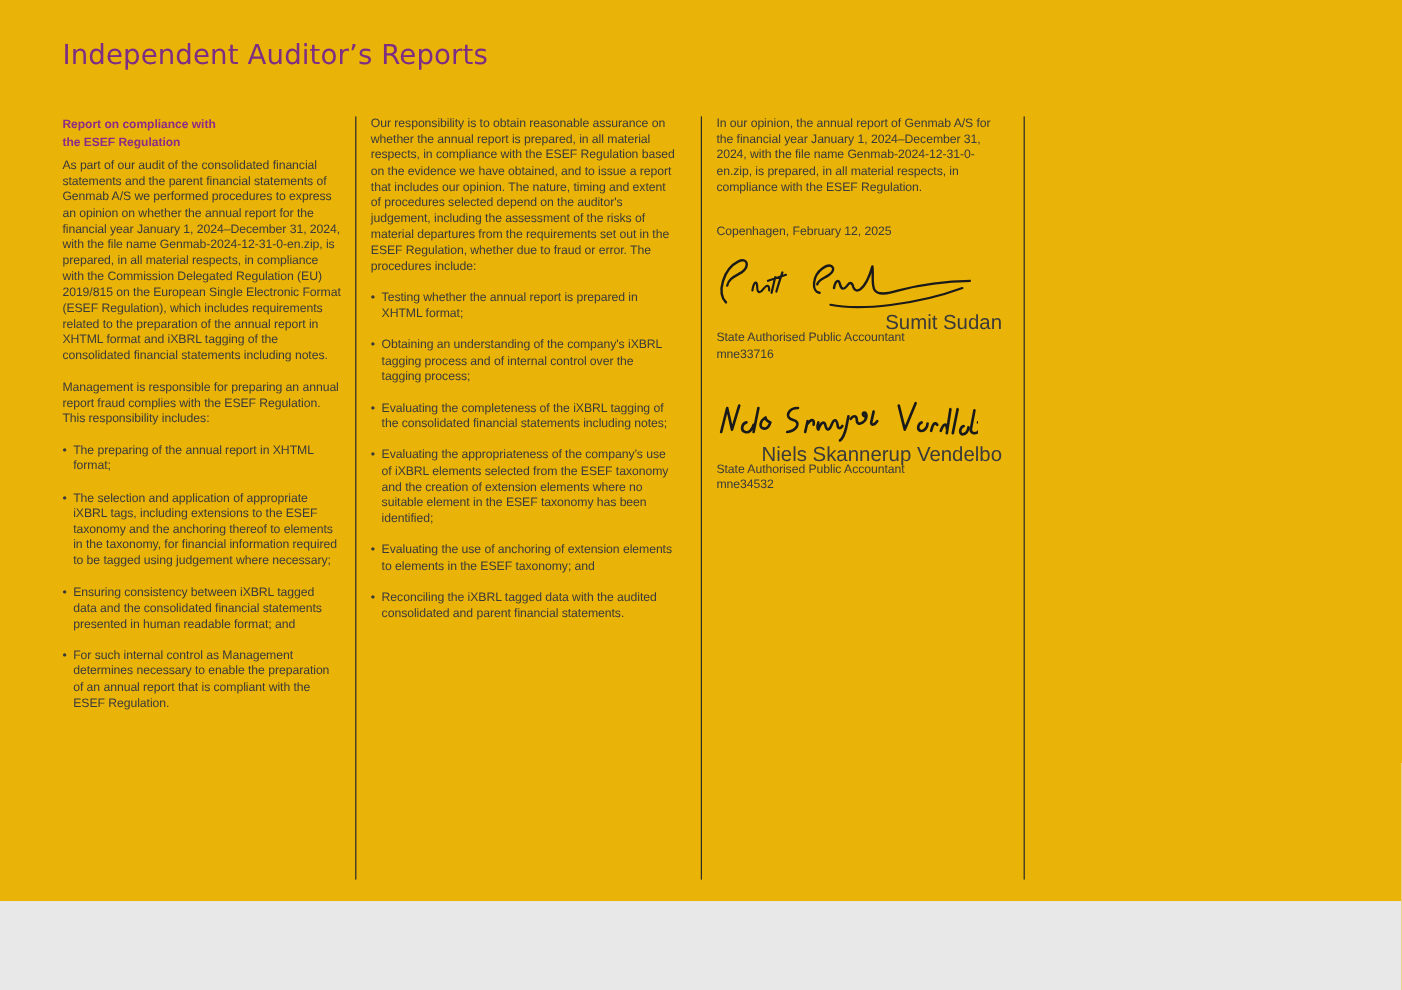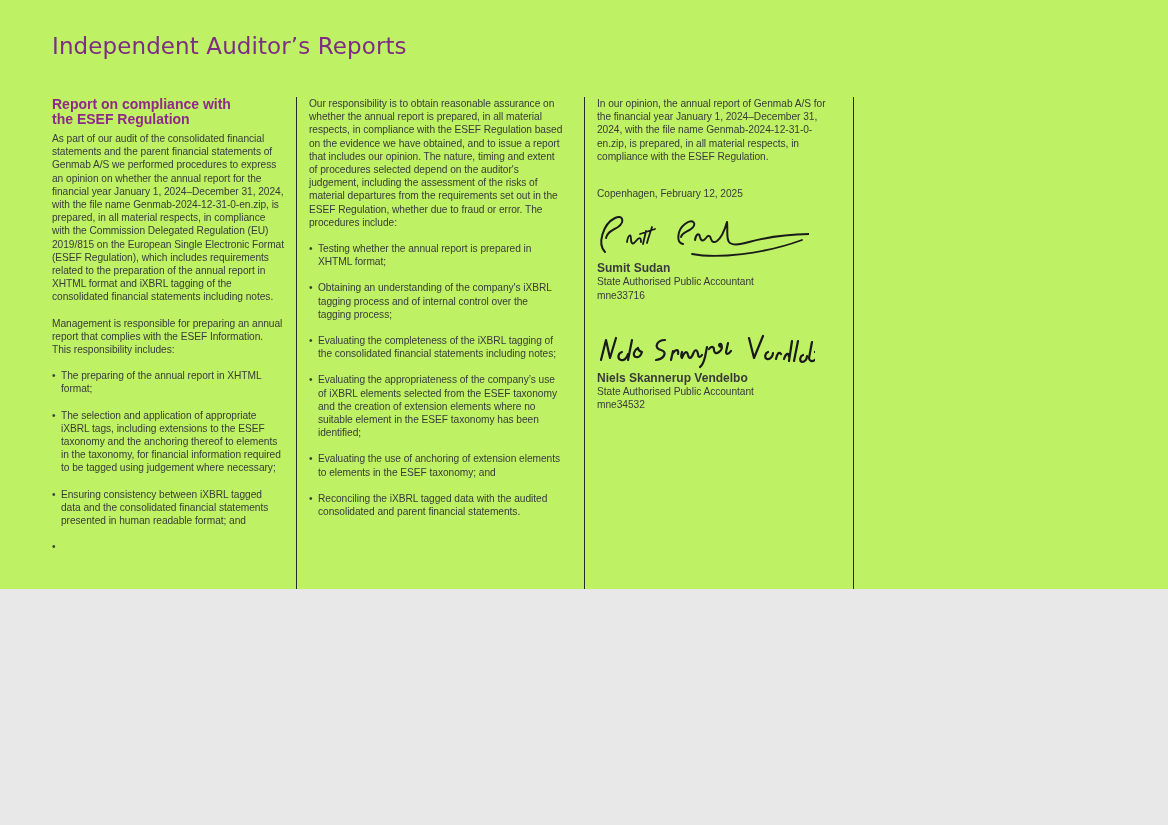--- a/index.html
+++ b/index.html
@@ -1,20 +1,20 @@
 <!DOCTYPE html>
 <html><head>
 <meta charset="utf-8">
 <style>
   * { margin:0; padding:0; box-sizing:border-box; }
   html,body { background:#e8e8e8; }
   .page {
     position:relative;
-    width:1168px; height:589px;
-    background:#bef264;
+    width:1168px; height:751px;
+    background:#eab308;
     font-family:"Liberation Sans", sans-serif;
     color:#3a3a3a;
     overflow:hidden;
     margin:0 auto;
   }
   .doc-title {
     position:absolute; left:52px; top:33px;
     font-family:"DejaVu Sans", sans-serif;
     font-size:23px; font-weight:normal;
     color:#7d2e83; letter-spacing:0.1px;
@@ -23,33 +23,33 @@
     position:absolute; left:52px; top:97px;
     width:1064px; height:636px;
     display:flex; align-items:stretch;
   }
   .col { font-size:10.2px; line-height:13.2px; letter-spacing:-0.05px; }
   .col-1 { width:245px; border-right:1px solid #2a2a2a; padding-right:12px; }
   .col-2 { width:288px; border-right:1px solid #2a2a2a; padding-left:12px; padding-right:21px; }
   .col-3 { width:269px; border-right:1px solid #2a2a2a; padding-left:12px; padding-right:18px; }
   .col-4 { flex:1; }
   .col-heading {
-    font-size:14px; line-height:15px; font-weight:bold;
+    font-size:10px; line-height:15px; font-weight:bold;
     color:#8e2a87; white-space:pre-line; margin-bottom:5px; letter-spacing:0;
   }
   .para { margin-bottom:13px; }
   .para-gap { margin-top:13px; }
   .bullet-list { margin-top:13px; }
   .bullet-item { position:relative; padding-left:9px; margin-bottom:13px; }
   .bullet-item .marker { position:absolute; left:0; top:0; }
   .dateline { margin-top:24px; }
   .firm-block { margin-top:13px; }
   .sig-svg { display:block; margin-top:10px; }
   .sig-svg.sig2 { margin-top:30px; }
-  .signer-name { font-weight:bold; font-size:12px; letter-spacing:0; }
+  .signer-name { font-weight:normal; font-size:17px; letter-spacing:0;text-align:right; }
   .signer-block { margin-top:2px; }
   .footer-rule {
     position:absolute; left:47px; top:756px;
     width:1074px; height:2px; background:#333333;
   }
   .footer-item {
     position:absolute; top:767px;
     font-size:10.8px; color:#333333; letter-spacing:0;
   }
   .footer-item.bold { font-weight:bold; color:#1a1a1a; }
@@ -67,36 +67,37 @@
 <div class="page">
 
   <div class="doc-title">Independent Auditor’s Reports</div>
 
   <div class="columns">
 
     <div class="col col-1">
       <div class="col-heading">Report on compliance with
 the ESEF Regulation</div>
       <div class="para">As part of our audit of the consolidated financial statements and the parent financial statements of Genmab A/S we performed procedures to express an opinion on whether the annual report for the financial year January 1, 2024–December 31, 2024, with the file name Genmab-2024-12-31-0-en.zip, is prepared, in all material respects, in compliance with the Commission Delegated Regulation (EU) 2019/815 on the European Single Electronic Format (ESEF Regulation), which includes requirements related to the preparation of the annual report in XHTML format and iXBRL tagging of the consolidated financial statements including notes.</div>
-      <div class="para para-gap">Management is responsible for preparing an annual report that complies with the ESEF Information. This responsibility includes:</div>
+      <div class="para para-gap">Management is responsible for preparing an annual report fraud complies with the ESEF Regulation. This responsibility includes:</div>
       <div class="bullet-list">
         <div class="bullet-item">
           <span class="marker">•</span>
           <span>The preparing of the annual report in XHTML format;</span>
         </div>
         <div class="bullet-item">
           <span class="marker">•</span>
           <span>The selection and application of appropriate iXBRL tags, including extensions to the ESEF taxonomy and the anchoring thereof to elements in the taxonomy, for financial information required to be tagged using judgement where necessary;</span>
         </div>
         <div class="bullet-item">
           <span class="marker">•</span>
           <span>Ensuring consistency between iXBRL tagged data and the consolidated financial statements presented in human readable format; and</span>
         </div>
         <div class="bullet-item">
           <span class="marker">•</span>
+          <span>For such internal control as Management determines necessary to enable the preparation of an annual report that is compliant with the ESEF Regulation.</span>
         </div>
       </div>
     </div>
 
     <div class="col col-2">
       <div class="para">Our responsibility is to obtain reasonable assurance on whether the annual report is prepared, in all material respects, in compliance with the ESEF Regulation based on the evidence we have obtained, and to issue a report that includes our opinion. The nature, timing and extent of procedures selected depend on the auditor's judgement, including the assessment of the risks of material departures from the requirements set out in the ESEF Regulation, whether due to fraud or error. The procedures include:</div>
       <div class="bullet-list">
         <div class="bullet-item">
           <span class="marker">•</span>
           <span>Testing whether the annual report is prepared in XHTML format;</span>

